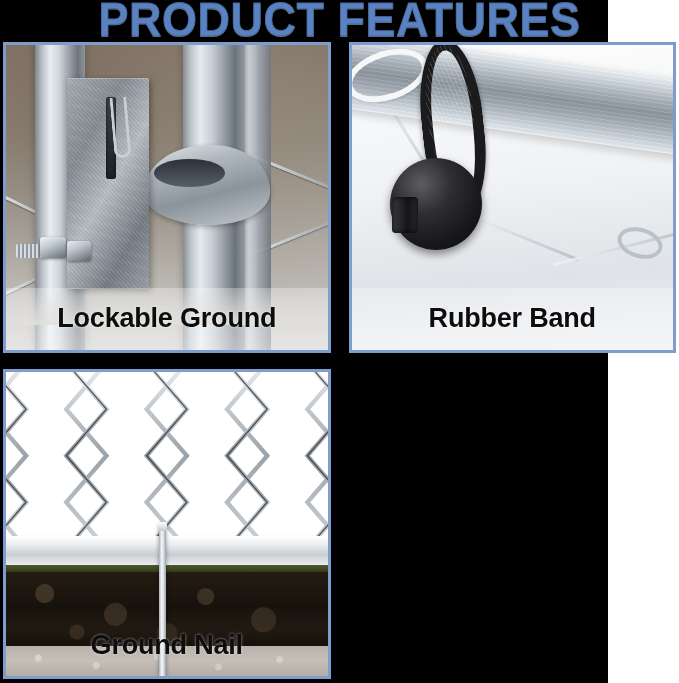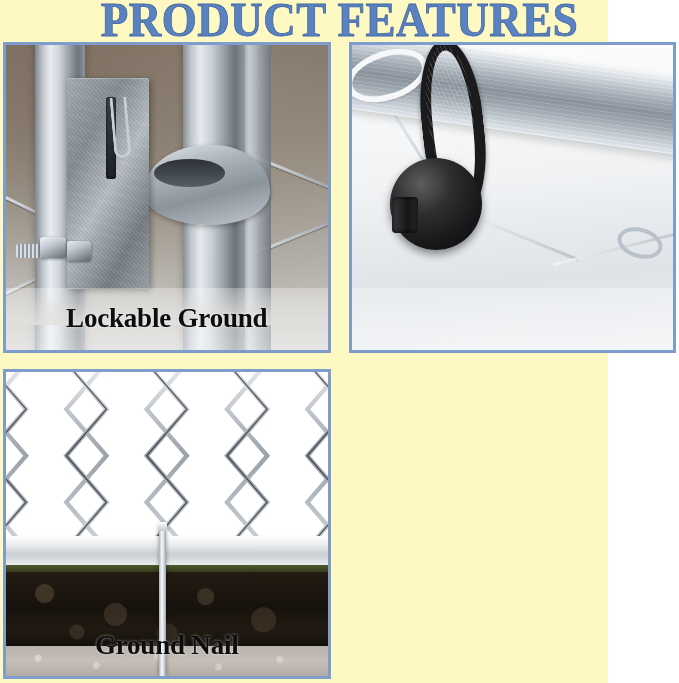--- a/index.html
+++ b/index.html
@@ -9,22 +9,21 @@
     height: 683px;
     background: #ffffff;
     font-family: "Liberation Sans", sans-serif;
     overflow: hidden;
   }
 
   #page {
     position: relative;
     width: 608px;
     height: 683px;
-    background: #fef9c3;
-    font-family: Liberation Serif, serif;
+    background: #000000;
   }
 
   
   .title-bar {
     position: absolute;
     left: 0; top: 0;
     width: 679px;
     height: 40px;
     display: flex;
     align-items: flex-start;
@@ -518,20 +517,23 @@
         <div class="p3-pipe"></div>
         <div class="p3-pipe-tex"></div>
         <div class="p3-tie"></div>
         <div class="p3-cord"></div>
         <div class="p3-cord-tex"></div>
         <div class="p3-ball"></div>
         <div class="p3-ball-notch"></div>
         <div class="p3-hook"></div>
       </div>
       <div class="caption-bg-light"></div>
+      <div class="caption">
+        <span class="caption-text">Rubber Band</span>
+      </div>
     </div>
 
     <div class="panel">
       <div class="photo">
         <div class="p4-sky"></div>
         <svg class="p4-mesh" viewBox="0 0 320 180" preserveAspectRatio="none">
           <defs>
             <linearGradient id="wireg" x1="0" y1="0" x2="0" y2="1">
               <stop offset="0%" stop-color="#e9edf0"></stop>
               <stop offset="50%" stop-color="#9aa2aa"></stop>

